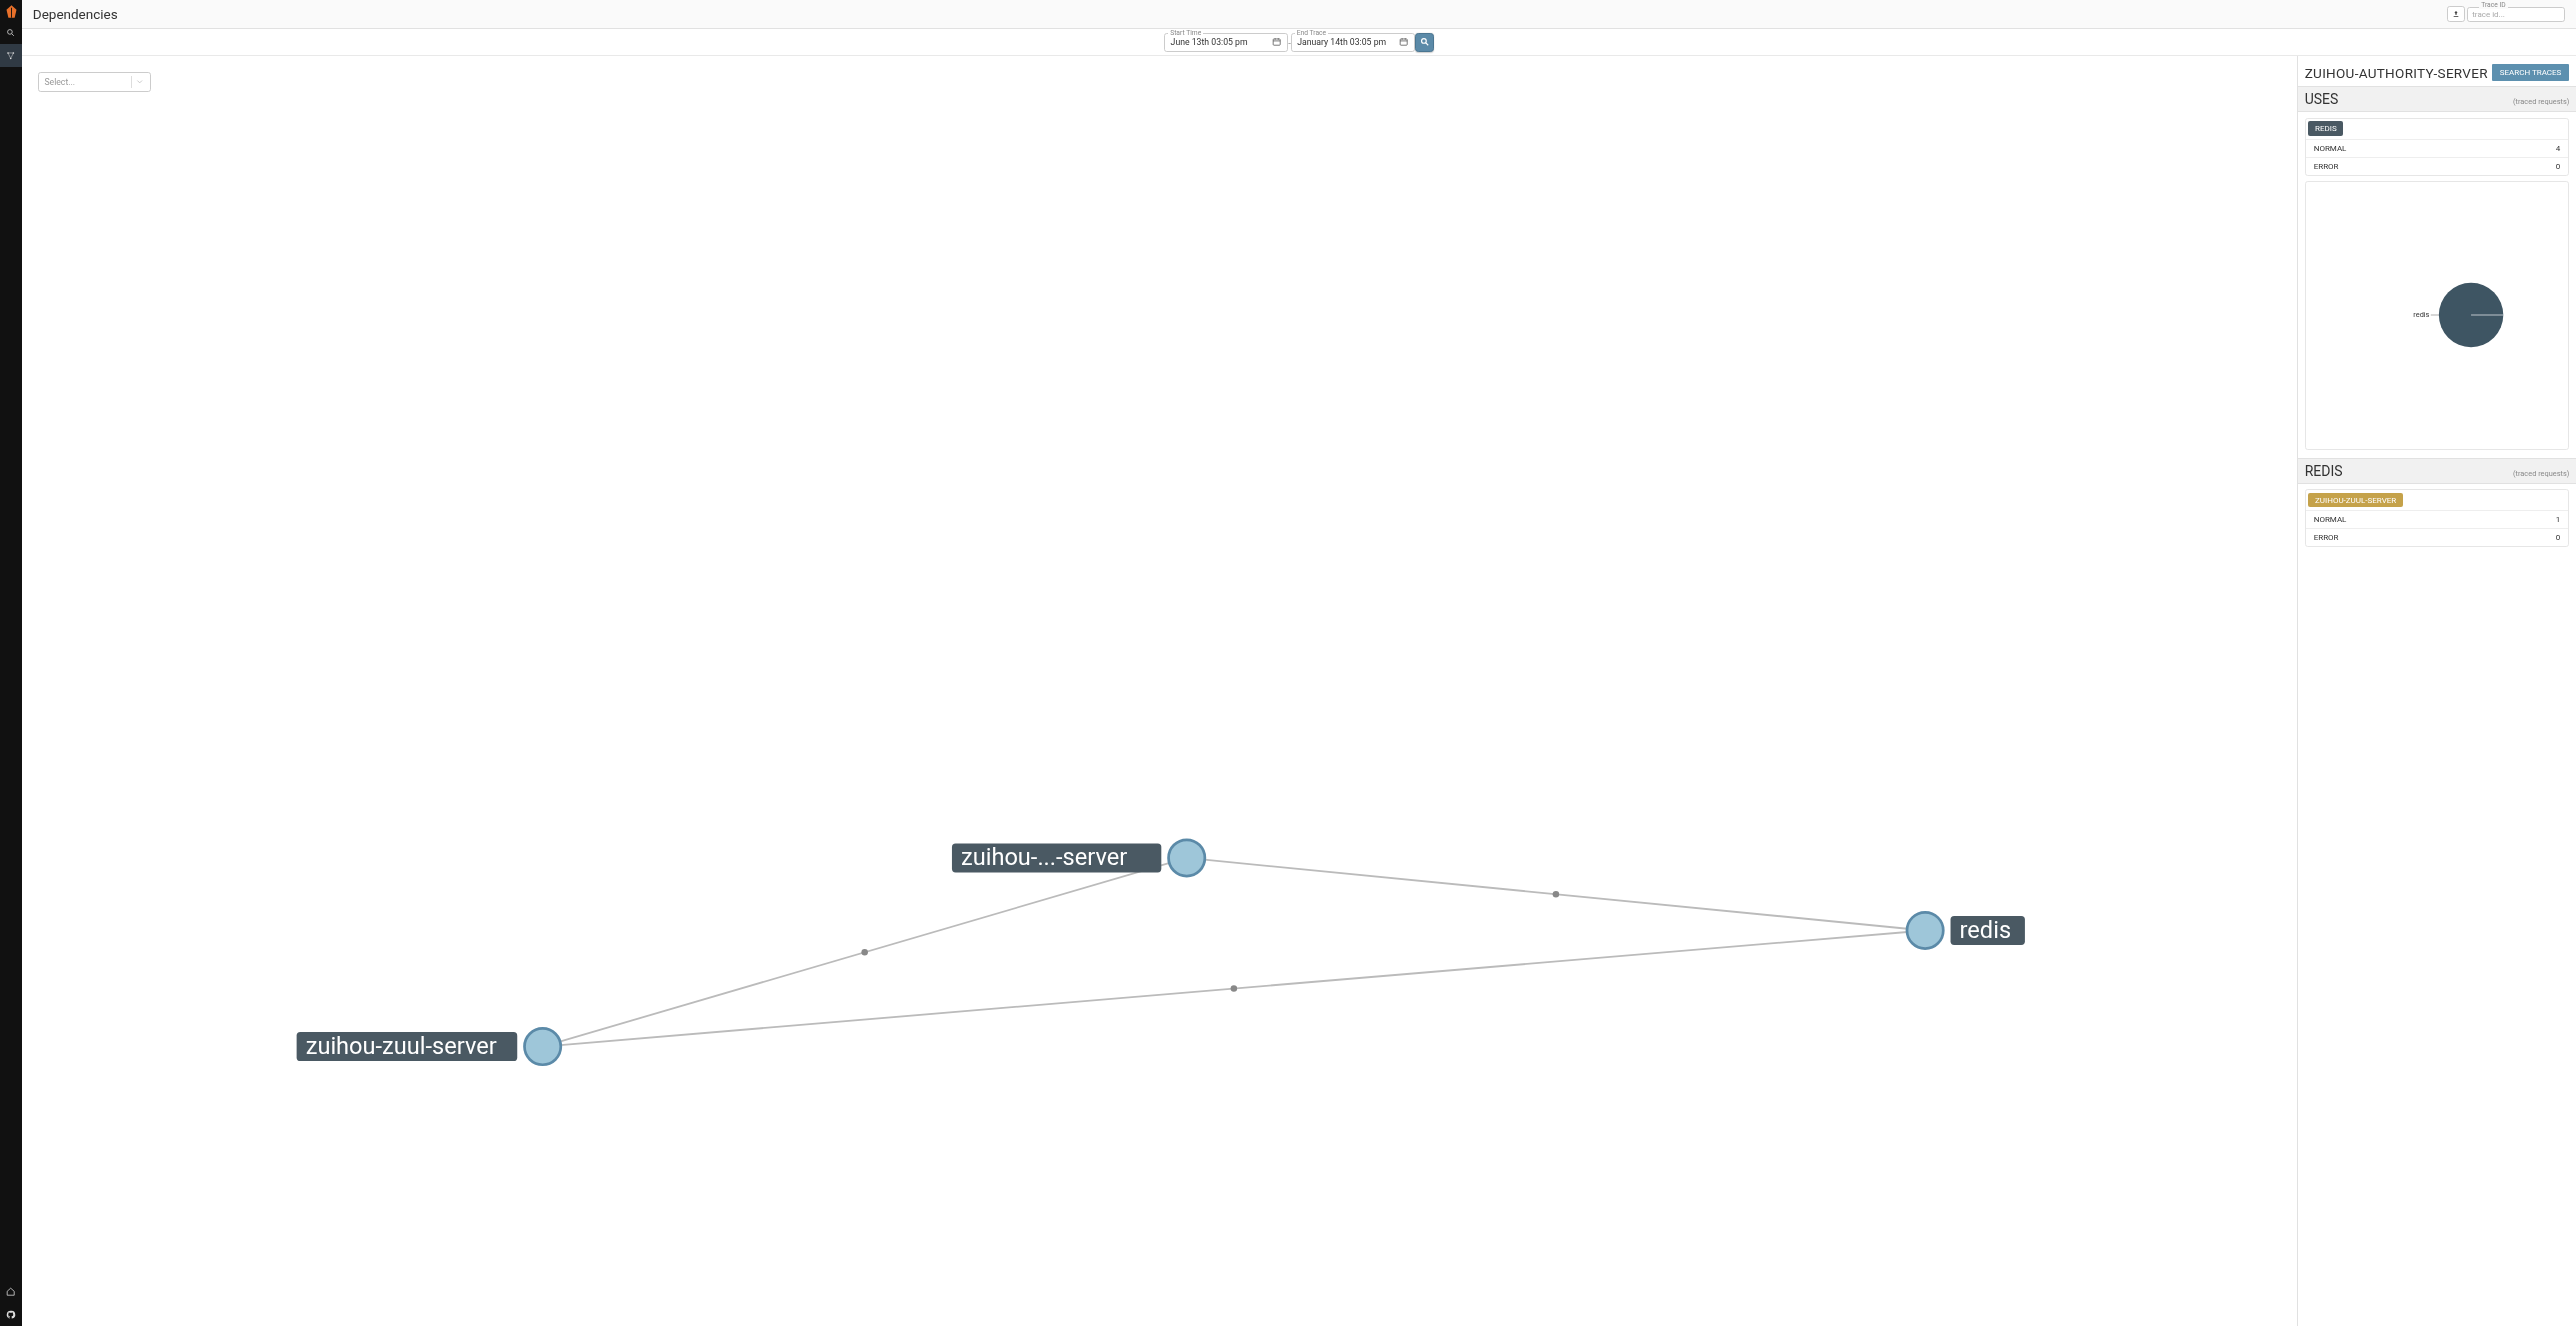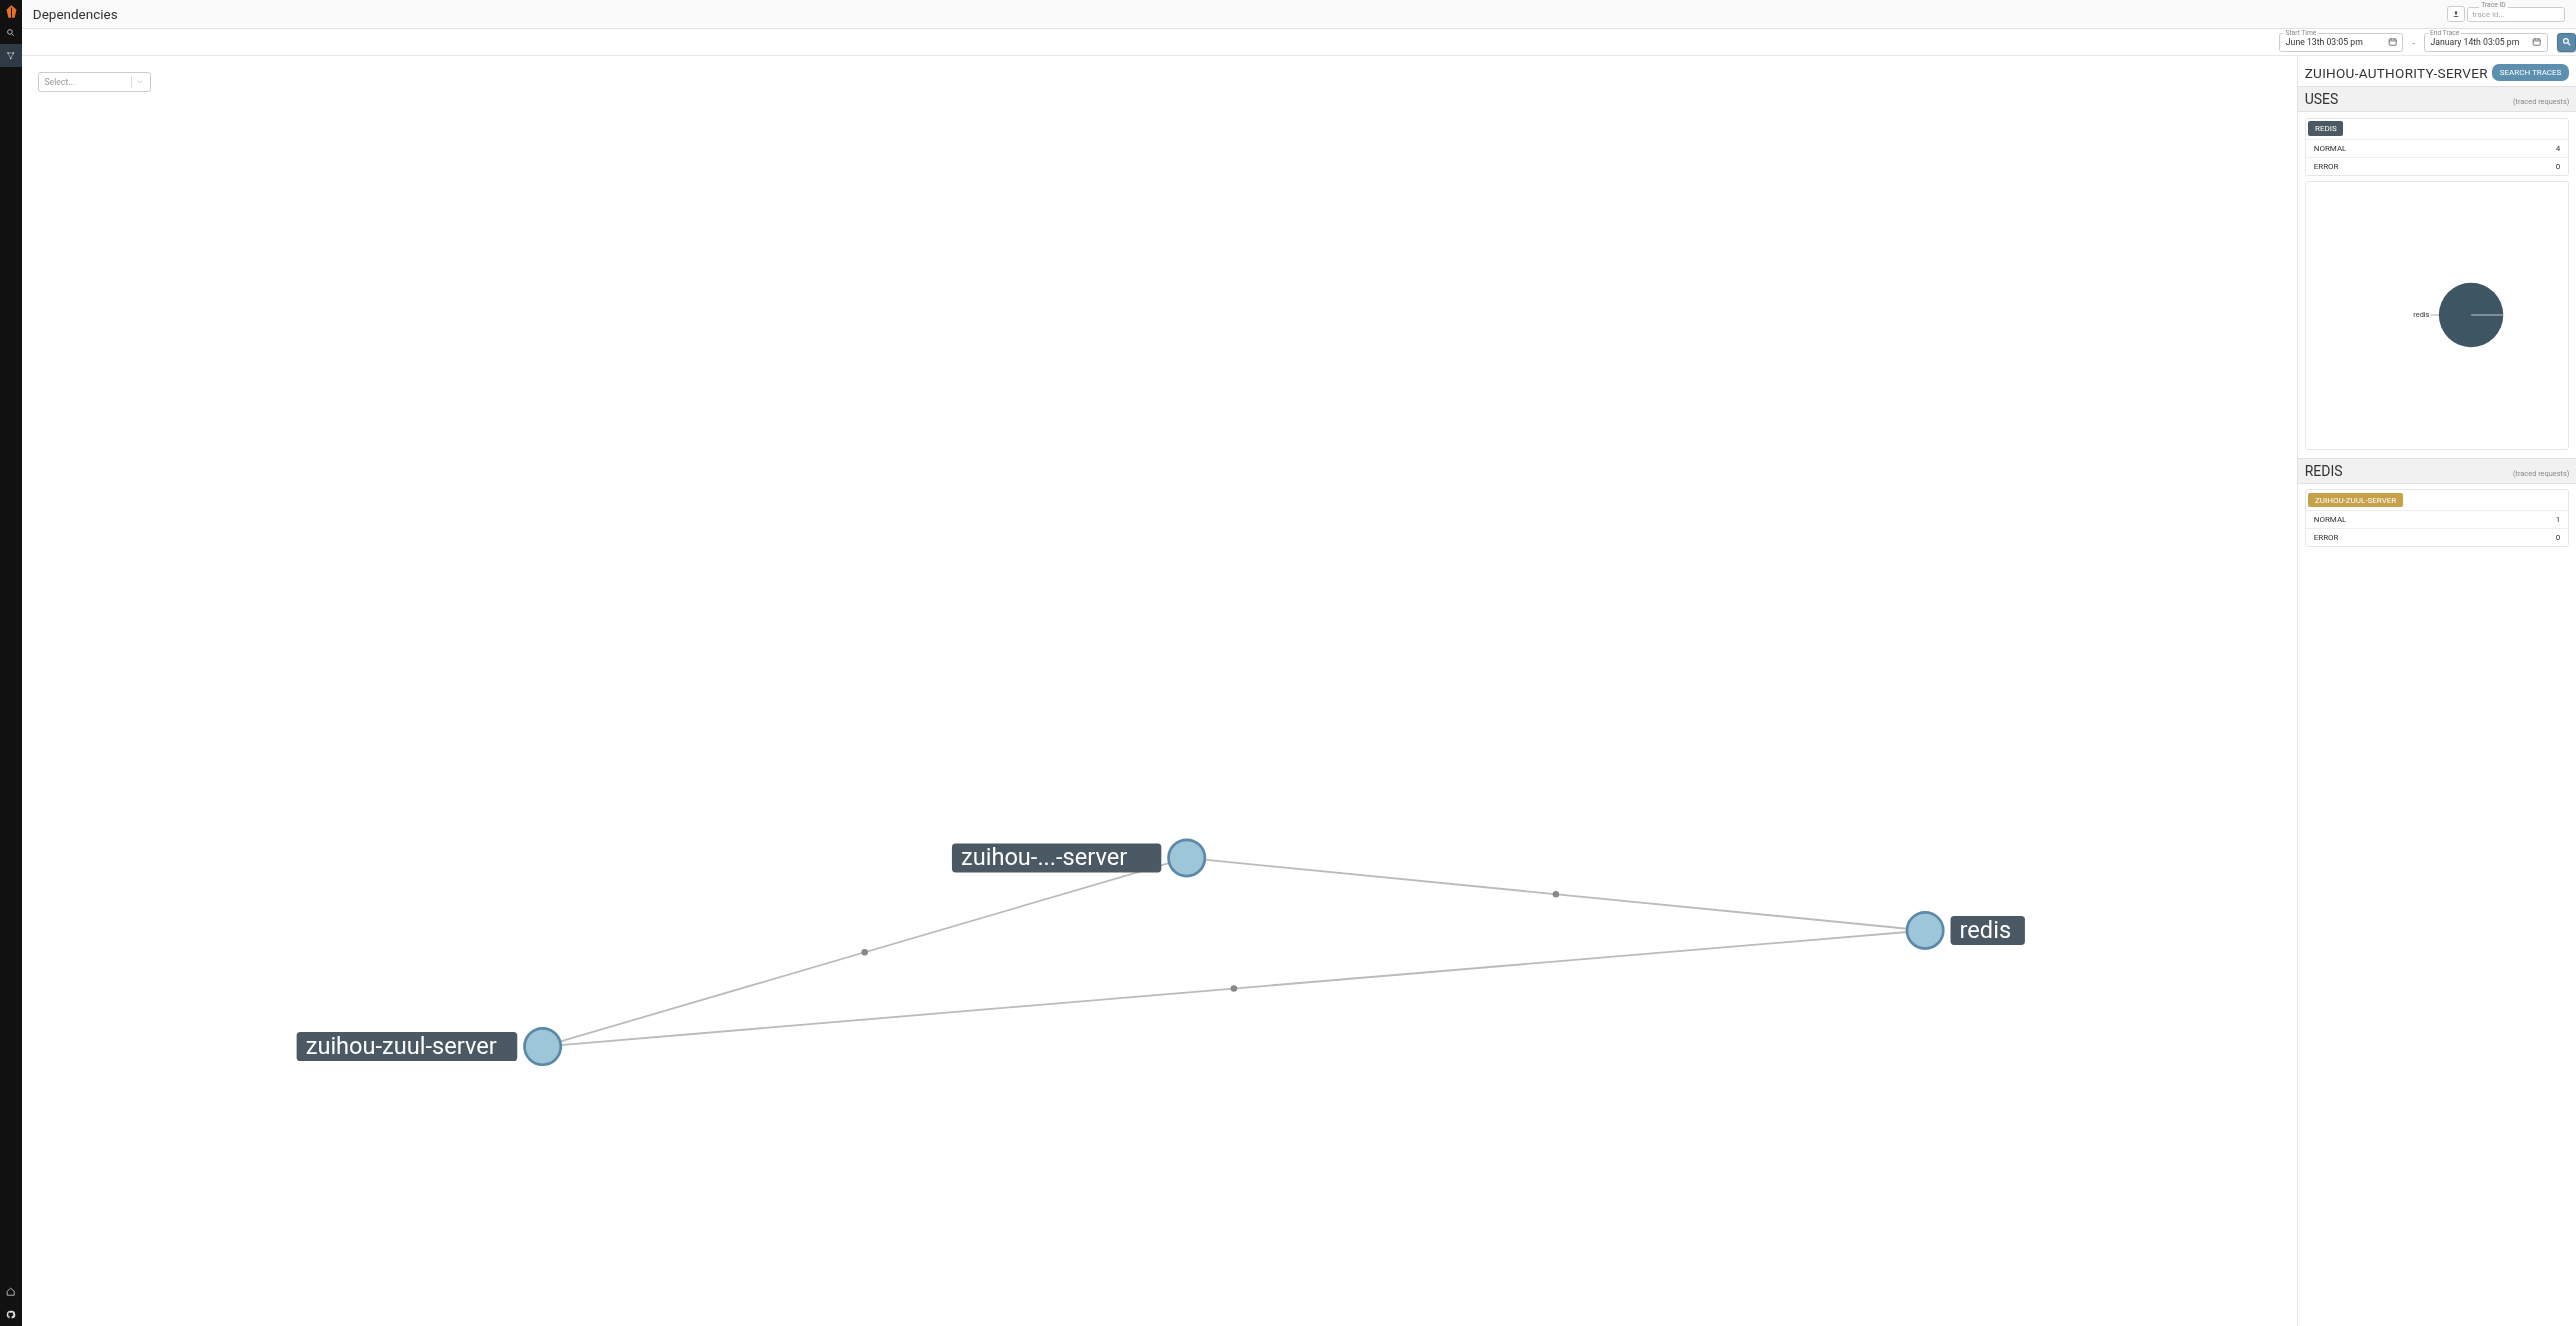--- a/index.html
+++ b/index.html
@@ -17,21 +17,21 @@
 
   .topbar{height:29px;border-bottom:0.7px solid #e1e1e1;display:flex;align-items:center;padding:0 10.8px;background:#fafafa}
   .topbar h1{font-size:13.5px;font-weight:400;color:#333}
   .topbar .spacer{flex:1}
   .upload-btn{width:17.5px;height:16px;border:0.7px solid #ccc;border-radius:2.7px;display:flex;align-items:center;justify-content:center;background:#fff;cursor:pointer;margin-right:2.7px}
   .trace-wrap{position:relative}
   .trace-wrap .lbl{position:absolute;top:-5.4px;left:12px;font-size:6.7px;color:#888;background:#fafafa;padding:0 2px}
   .trace-wrap input{width:98px;height:15px;border:0.7px solid #ccc;border-radius:2.7px;padding:0 4px;font-size:8px;color:#555}
   .trace-wrap input::placeholder{color:#aaa}
 
-  .filterbar{height:27px;border-bottom:0.7px solid #e9e9e9;display:flex;align-items:center;justify-content:flex-end;gap:9px;background:#fff}
+  .filterbar{height:27px;border-bottom:0.7px solid #e9e9e9;display:flex;align-items:center;justify-content:center;gap:0;background:#fff}
   .dt-field{position:relative;width:124px}
   .dt-field .lbl{position:absolute;top:-4px;left:4px;font-size:6.7px;color:#888;background:#fff;padding:0 2px}
   .dt-field .box{border:0.7px solid #ccc;border-radius:2.7px;height:19px;display:flex;align-items:center;padding:0 5.4px;color:#333}
   .dt-field .box span{flex:1;font-size:8.7px}
   .dt-sep{color:#888}
   .search-btn{height:19px;width:19px;border-radius:3.4px;background:#5b8aa8;border:0.7px solid #4b7691;display:flex;align-items:center;justify-content:center;cursor:pointer;color:#fff;box-shadow:0 0.7px 1.3px rgba(0,0,0,.2)}
 
   .content{flex:1;display:flex;min-height:0}
   .graph-area{flex:1;position:relative;overflow:hidden}
   .select-box{position:absolute;top:15.5px;left:16px;width:113px;height:20px;border:0.7px solid #ccc;border-radius:2.7px;display:flex;align-items:center;padding:0 5.4px;background:#fff;cursor:pointer}
@@ -42,21 +42,21 @@
   svg.depgraph{position:absolute;inset:0;width:100%;height:100%}
   .node-lbl{fill:#fff;font-size:13px}
   .node-rect{fill:#4a5963;rx:2}
   .node-circ{fill:#9ec6d9;stroke:#5b8aa8;stroke-width:1.5}
   .edge{stroke:#bbb;stroke-width:1;fill:none}
   .edge-dot{fill:#888}
 
   .detail{width:279px;border-left:0.7px solid #e1e1e1;overflow-y:auto;background:#fff}
   .detail-head{display:flex;align-items:center;padding:8px 6.7px 5.4px 6.7px}
   .detail-head h2{font-size:13.5px;font-weight:400;flex:1;letter-spacing:0.3px}
-  .btn-blue{background:#5d90af;color:#fff;border:none;border-radius:7px;padding:4px 8px;font-size:8px;cursor:pointer}
+  .btn-blue{background:#5d90af;color:#fff;border:none;border-radius:1px;padding:4px 8px;font-size:8px;cursor:pointer}
   .sect-head{display:flex;align-items:baseline;padding:4px 6.7px;background:#f1f1f1;border-top:0.7px solid #e1e1e1;border-bottom:0.7px solid #e1e1e1}
   .sect-head h3{font-size:14px;font-weight:400;flex:1}
   .sect-head .note{font-size:7.4px;color:#888}
   .dep-block{border:0.7px solid #e6e6e6;border-radius:2.7px;margin:5.4px 6.7px}
   .dep-tag{display:inline-block;margin:2.7px;padding:2.7px 6.7px;border-radius:2px;font-size:8px;color:#fff}
   .tag-dark{background:#4a5963}
   .tag-gold{background:#c5a24a}
   .dep-row{display:flex;padding:4px 8px;border-top:0.7px solid #eee;font-size:8px}
   .dep-row span:first-child{flex:1;color:#333}
   .dep-row span:last-child{color:#333}

